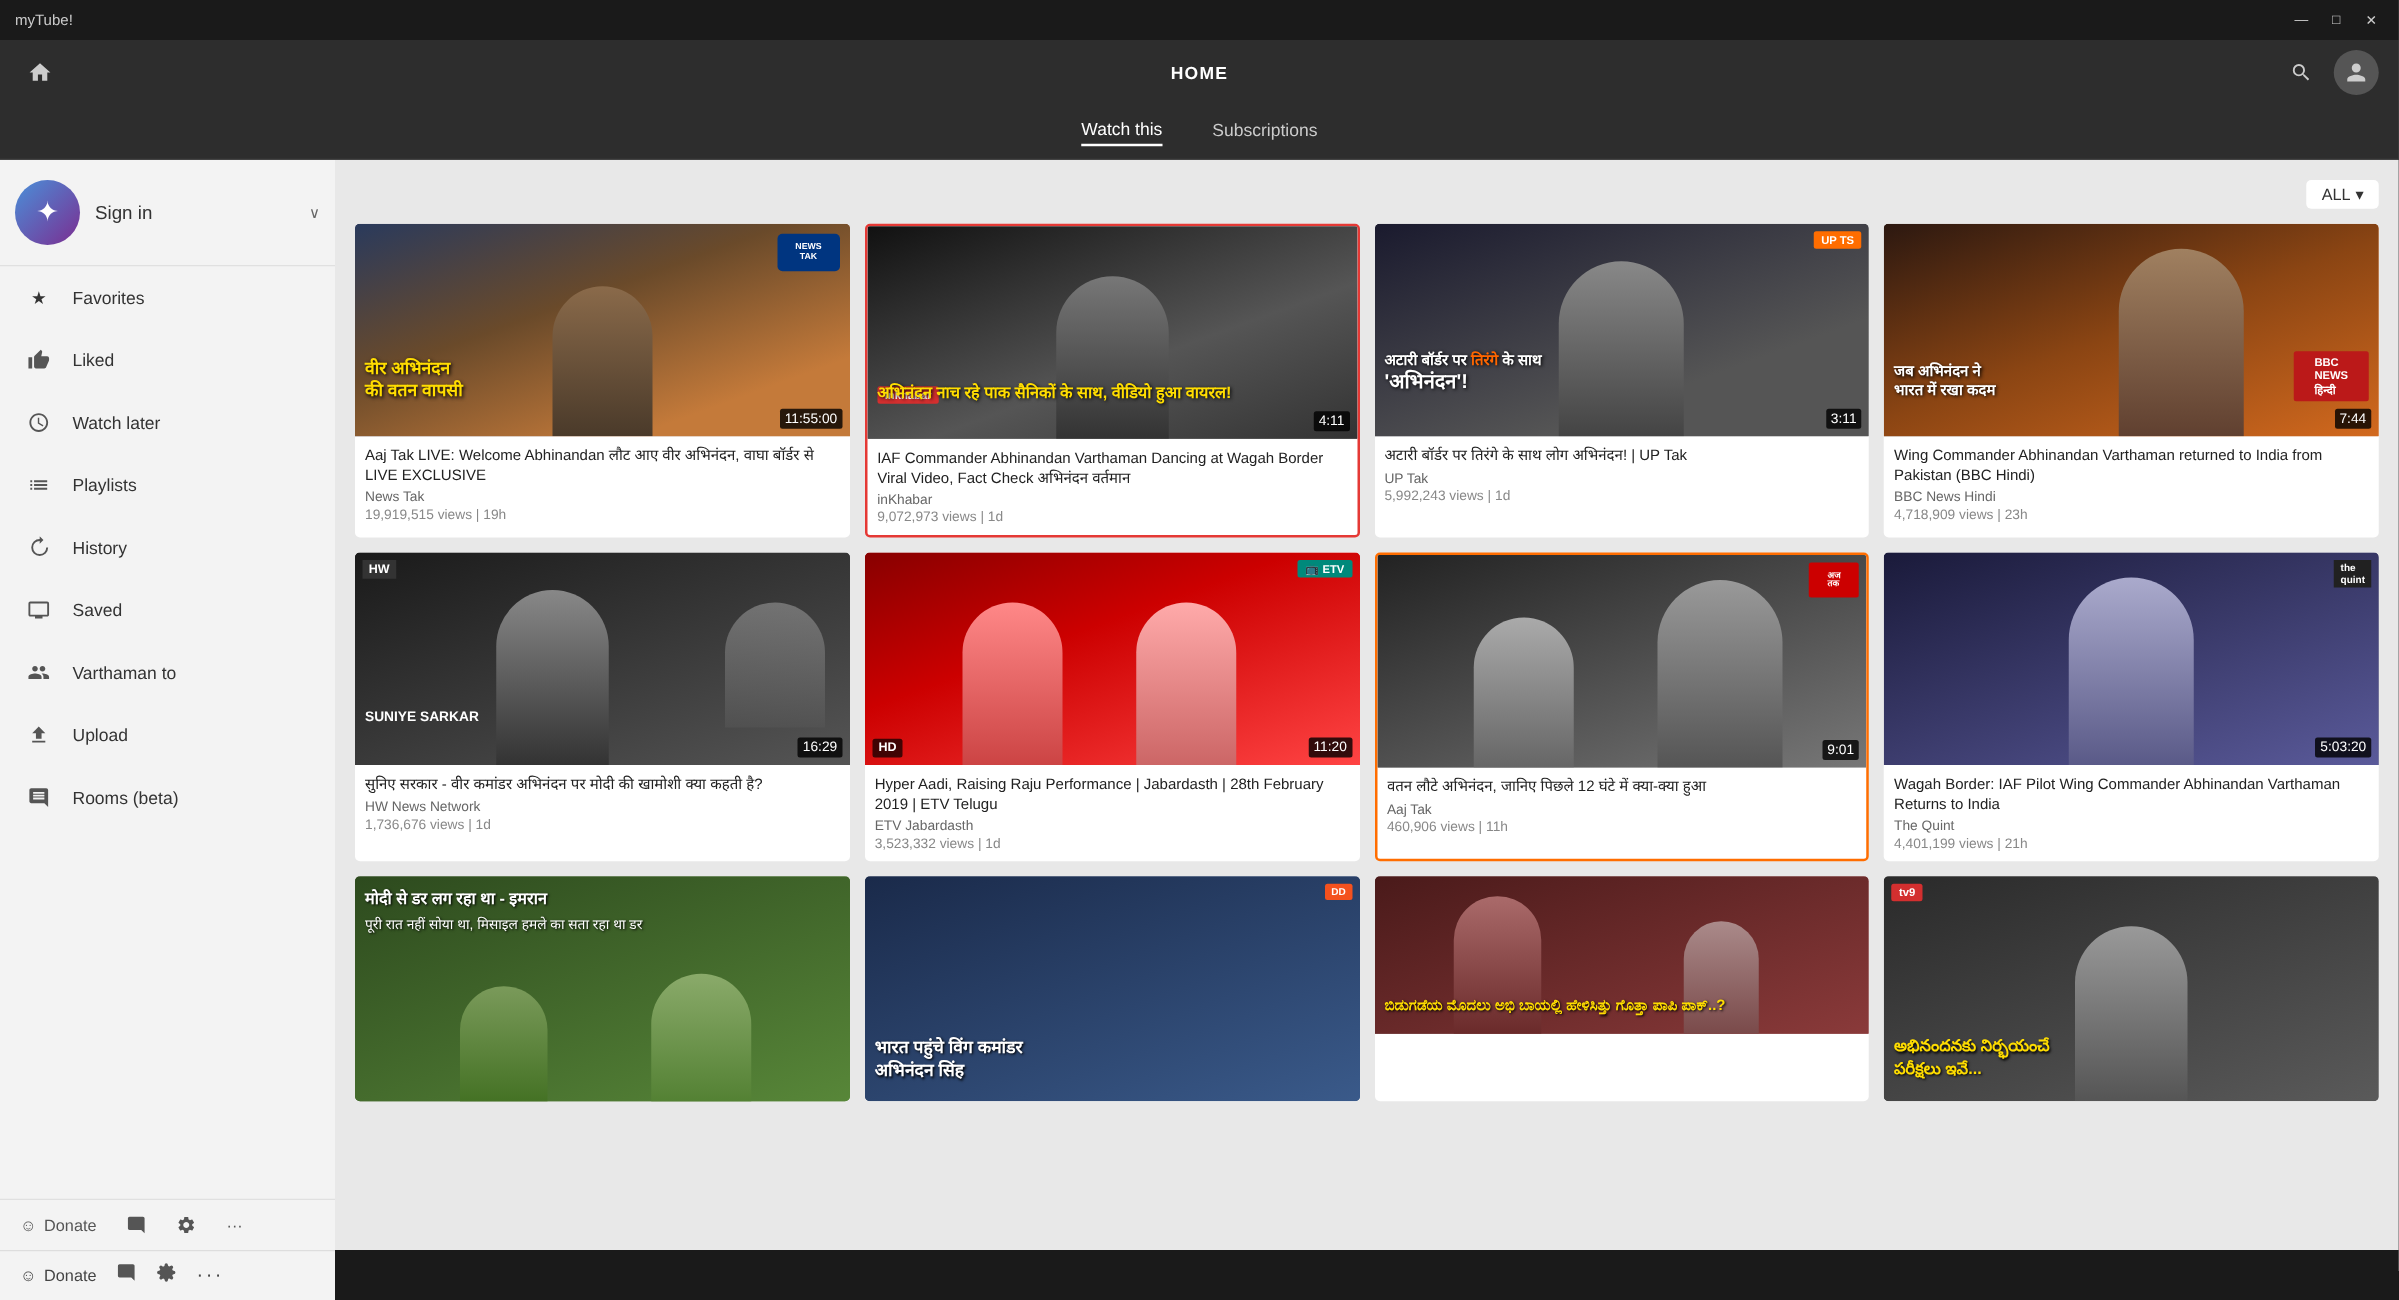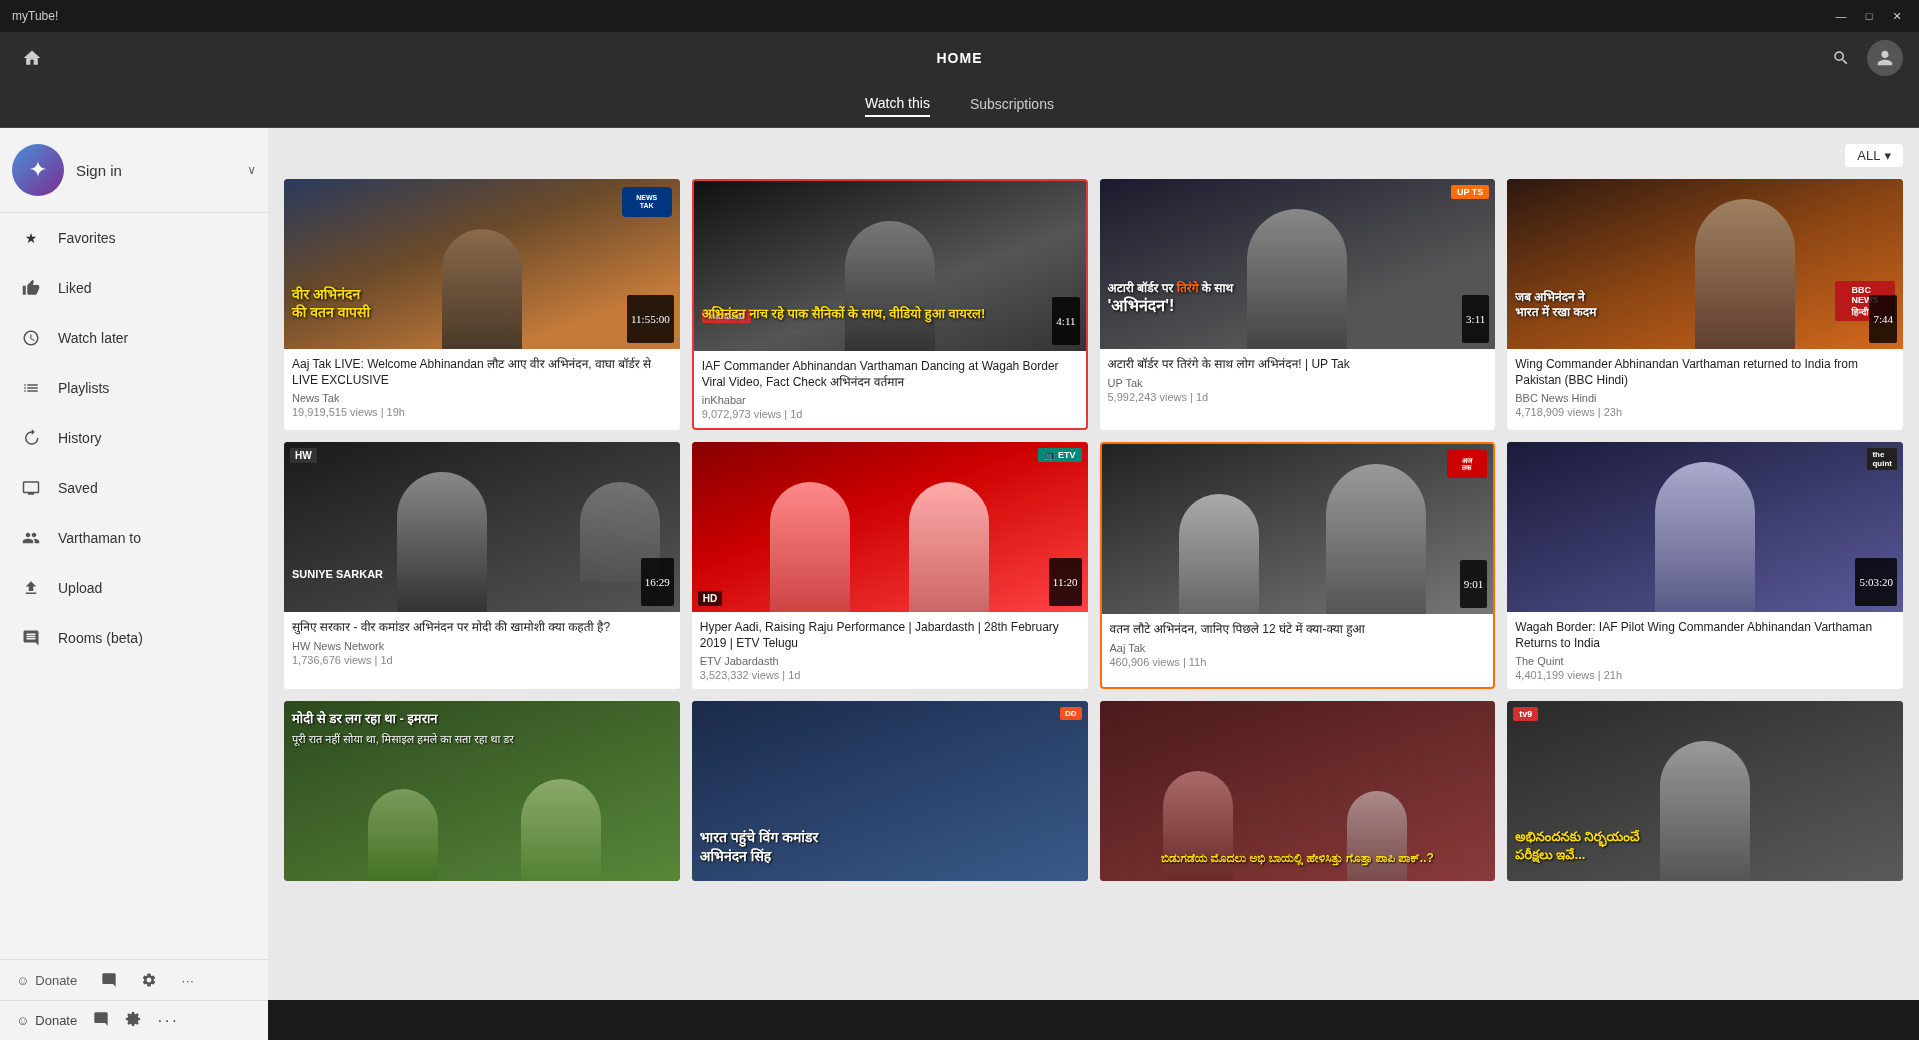--- a/index.html
+++ b/index.html
@@ -159,23 +159,22 @@
       position: relative;
       overflow: hidden;
     }
     .video-duration {
       position: absolute;
       bottom: 6px;
       right: 6px;
       background: rgba(0,0,0,0.8);
       color: #fff;
       font-size: 11px;
-      padding: 18px 4px;
+      padding: 2px 4px;
       border-radius: 2px;
-      font-family: Liberation Serif, serif;
     }
     .video-info { padding: 8px; }
     .video-title {
       font-size: 12px;
       color: #222;
       font-weight: 500;
       line-height: 1.3;
       margin-bottom: 4px;
       display: -webkit-box;
       -webkit-line-clamp: 2;
@@ -624,21 +623,21 @@
         <div class="video-thumb thumb-10" style="height:180px;">
           <div style="position:absolute;inset:0;background:linear-gradient(160deg,#1a2a4a 0%,#3a5a8a 100%);">
             <div style="position:absolute;bottom:0;left:50%;transform:translateX(-50%);width:90px;height:140px;background:linear-gradient(180deg,#8aaa cc,#5a7a aa);border-radius:45px 45px 0 0;"></div>
           </div>
           <div style="position:absolute;bottom:16px;left:8px;right:8px;color:#fff;font-size:14px;font-weight:700;text-shadow:1px 1px 2px #000;">भारत पहुंचे विंग कमांडर<br>अभिनंदन सिंह</div>
           <div style="position:absolute;top:6px;right:6px;background:#f4511e;color:#fff;font-size:8px;padding:2px 5px;font-weight:700;border-radius:2px;">DD</div>
         </div>
       </div>
 
       <div class="video-card" style="height:180px;overflow:hidden;">
-        <div class="video-thumb thumb-11" style="height:180px;text-align:center;">
+        <div class="video-thumb thumb-11" style="height:126px;">
           <div style="position:absolute;inset:0;background:linear-gradient(160deg,#4a1a1a 0%,#8a3a3a 100%);">
             <div style="position:absolute;bottom:0;left:25%;transform:translateX(-50%);width:70px;height:110px;background:linear-gradient(180deg,#aa6a6a,#6a2a2a);border-radius:35px 35px 0 0;"></div>
             <div style="position:absolute;bottom:0;left:70%;transform:translateX(-50%);width:60px;height:90px;background:linear-gradient(180deg,#aa8a8a,#7a4a4a);border-radius:30px 30px 0 0;"></div>
           </div>
           <div style="position:absolute;bottom:16px;left:8px;right:8px;color:#ffdd00;font-size:12px;font-weight:700;text-shadow:1px 1px 2px #000;">ಬಿಡುಗಡೆಯ ಮೊದಲು ಅಭಿ ಬಾಯಲ್ಲಿ ಹೇಳಿಸಿತ್ತು ಗೊತ್ತಾ ಪಾಪಿ ಪಾಕ್..?</div>
         </div>
       </div>
 
       <div class="video-card" style="height:180px;overflow:hidden;">
         <div class="video-thumb thumb-12" style="height:180px;">

